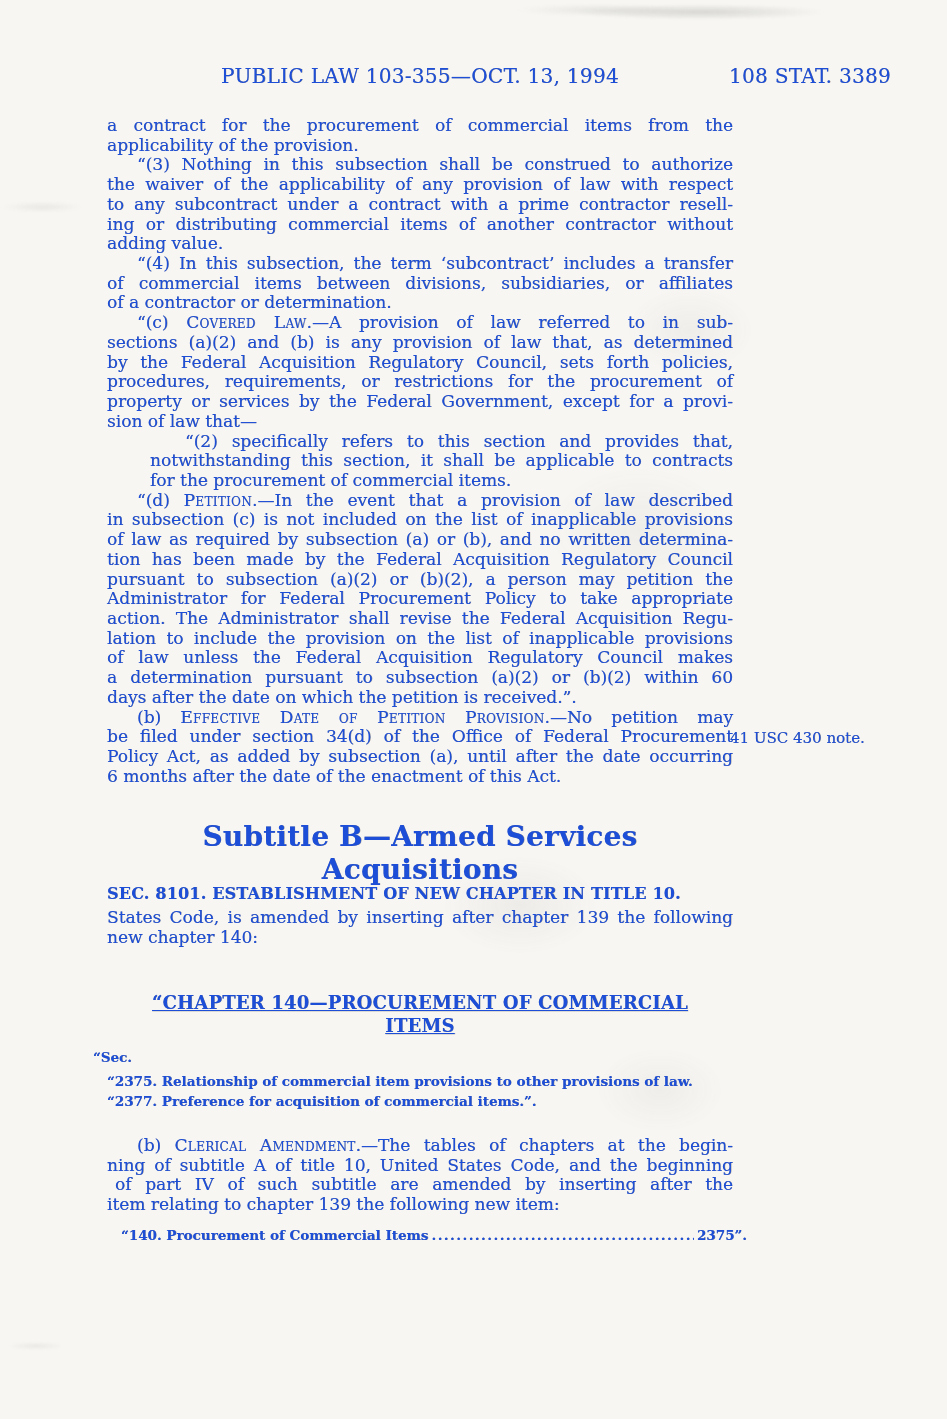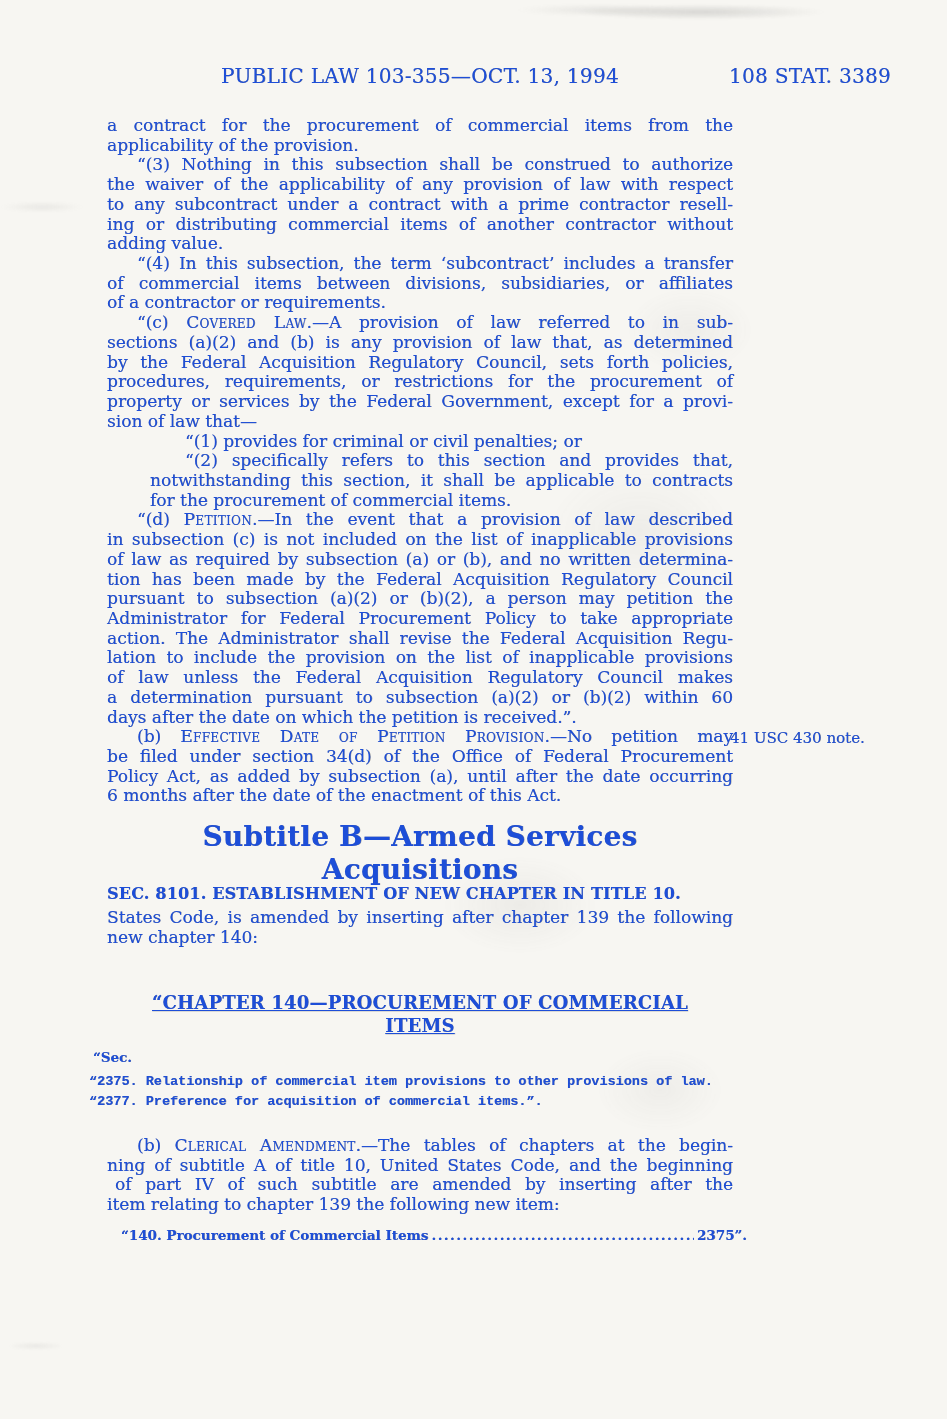--- a/index.html
+++ b/index.html
@@ -32,21 +32,21 @@
   .just{text-align:justify;text-align-last:justify;white-space:normal;}
   .sc{font-variant:small-caps;letter-spacing:0.3px;}
   .margin-note{position:absolute;left:730px;top:729px;font-size:15px;}
   .subtitle{position:absolute;left:107px;top:820px;width:626px;margin:0;text-align:center;
     font-size:28px;font-weight:bold;letter-spacing:0.2px;}
   .sec-heading{position:absolute;left:107px;top:884px;margin:0;font-size:16px;font-weight:bold;
     letter-spacing:0.2px;}
   .chapter-heading{position:absolute;left:107px;top:991px;width:626px;text-align:center;
     font-size:18px;font-weight:bold;line-height:23px;letter-spacing:0.2px;text-decoration:underline;}
   .sec-label{position:absolute;left:93px;top:1048px;font-size:13.5px;font-weight:bold;}
-  .sec-list{position:absolute;left:89px;top:1072px;width:626px;font-family:Liberation Mono, monospace;}
+  .sec-list{position:absolute;left:107px;top:1072px;width:626px;}
   .list-line{font-size:13.5px;line-height:19.5px;font-weight:bold;}
   .leader{position:absolute;left:121px;top:1227px;width:626px;display:flex;align-items:flex-start;
     font-size:13.5px;font-weight:bold;}
   .l-dots{flex:1;overflow:hidden;white-space:nowrap;letter-spacing:1.5px;margin:0 3px;}
   .l-page{white-space:nowrap;}
 </style>
 </head>
 <body>
 
 <div class="page">
@@ -63,32 +63,29 @@
       <div>
         <div class="line just" style="padding-left: 30px;"><span>“(3) Nothing in this subsection shall be construed to authorize</span></div>
         <div class="line just" style="padding-left: 0px;"><span>the waiver of the applicability of any provision of law with respect</span></div>
         <div class="line just" style="padding-left: 0px;"><span>to any subcontract under a contract with a prime contractor resell-</span></div>
         <div class="line just" style="padding-left: 0px;"><span>ing or distributing commercial items of another contractor without</span></div>
         <div class="line" style="padding-left: 0px;"><span>adding value.</span></div>
       </div>
       <div>
         <div class="line just" style="padding-left: 30px;"><span>“(4) In this subsection, the term ‘subcontract’ includes a transfer</span></div>
         <div class="line just" style="padding-left: 0px;"><span>of commercial items between divisions, subsidiaries, or affiliates</span></div>
-        <div class="line" style="padding-left: 0px;"><span>of a contractor or requirements.</span></div>
+        <div class="line" style="padding-left: 0px;"><span>of a contractor or determination.</span></div>
       </div>
       <div>
         <div class="line just" style="padding-left: 30px;"><span>“(c) </span><span class="sc">Covered Law</span><span>.—A provision of law referred to in sub-</span></div>
         <div class="line just" style="padding-left: 0px;"><span>sections (a)(2) and (b) is any provision of law that, as determined</span></div>
         <div class="line just" style="padding-left: 0px;"><span>by the Federal Acquisition Regulatory Council, sets forth policies,</span></div>
         <div class="line just" style="padding-left: 0px;"><span>procedures, requirements, or restrictions for the procurement of</span></div>
         <div class="line just" style="padding-left: 0px;"><span>property or services by the Federal Government, except for a provi-</span></div>
         <div class="line" style="padding-left: 0px;"><span>sion of law that—</span></div>
-      </div>
-      <div>
-        <div class="line" style="padding-left: 78px;"><span>“(1) provides for criminal or civil penalties; or</span></div>
       </div>
       <div>
         <div class="line just" style="padding-left: 78px;"><span>“(2) specifically refers to this section and provides that,</span></div>
         <div class="line just" style="padding-left: 43px;"><span>notwithstanding this section, it shall be applicable to contracts</span></div>
         <div class="line" style="padding-left: 43px;"><span>for the procurement of commercial items.</span></div>
       </div>
       <div>
         <div class="line just" style="padding-left: 30px;"><span>“(d) </span><span class="sc">Petition</span><span>.—In the event that a provision of law described</span></div>
         <div class="line just" style="padding-left: 0px;"><span>in subsection (c) is not included on the list of inapplicable provisions</span></div>
         <div class="line just" style="padding-left: 0px;"><span>of law as required by subsection (a) or (b), and no written determina-</span></div>

